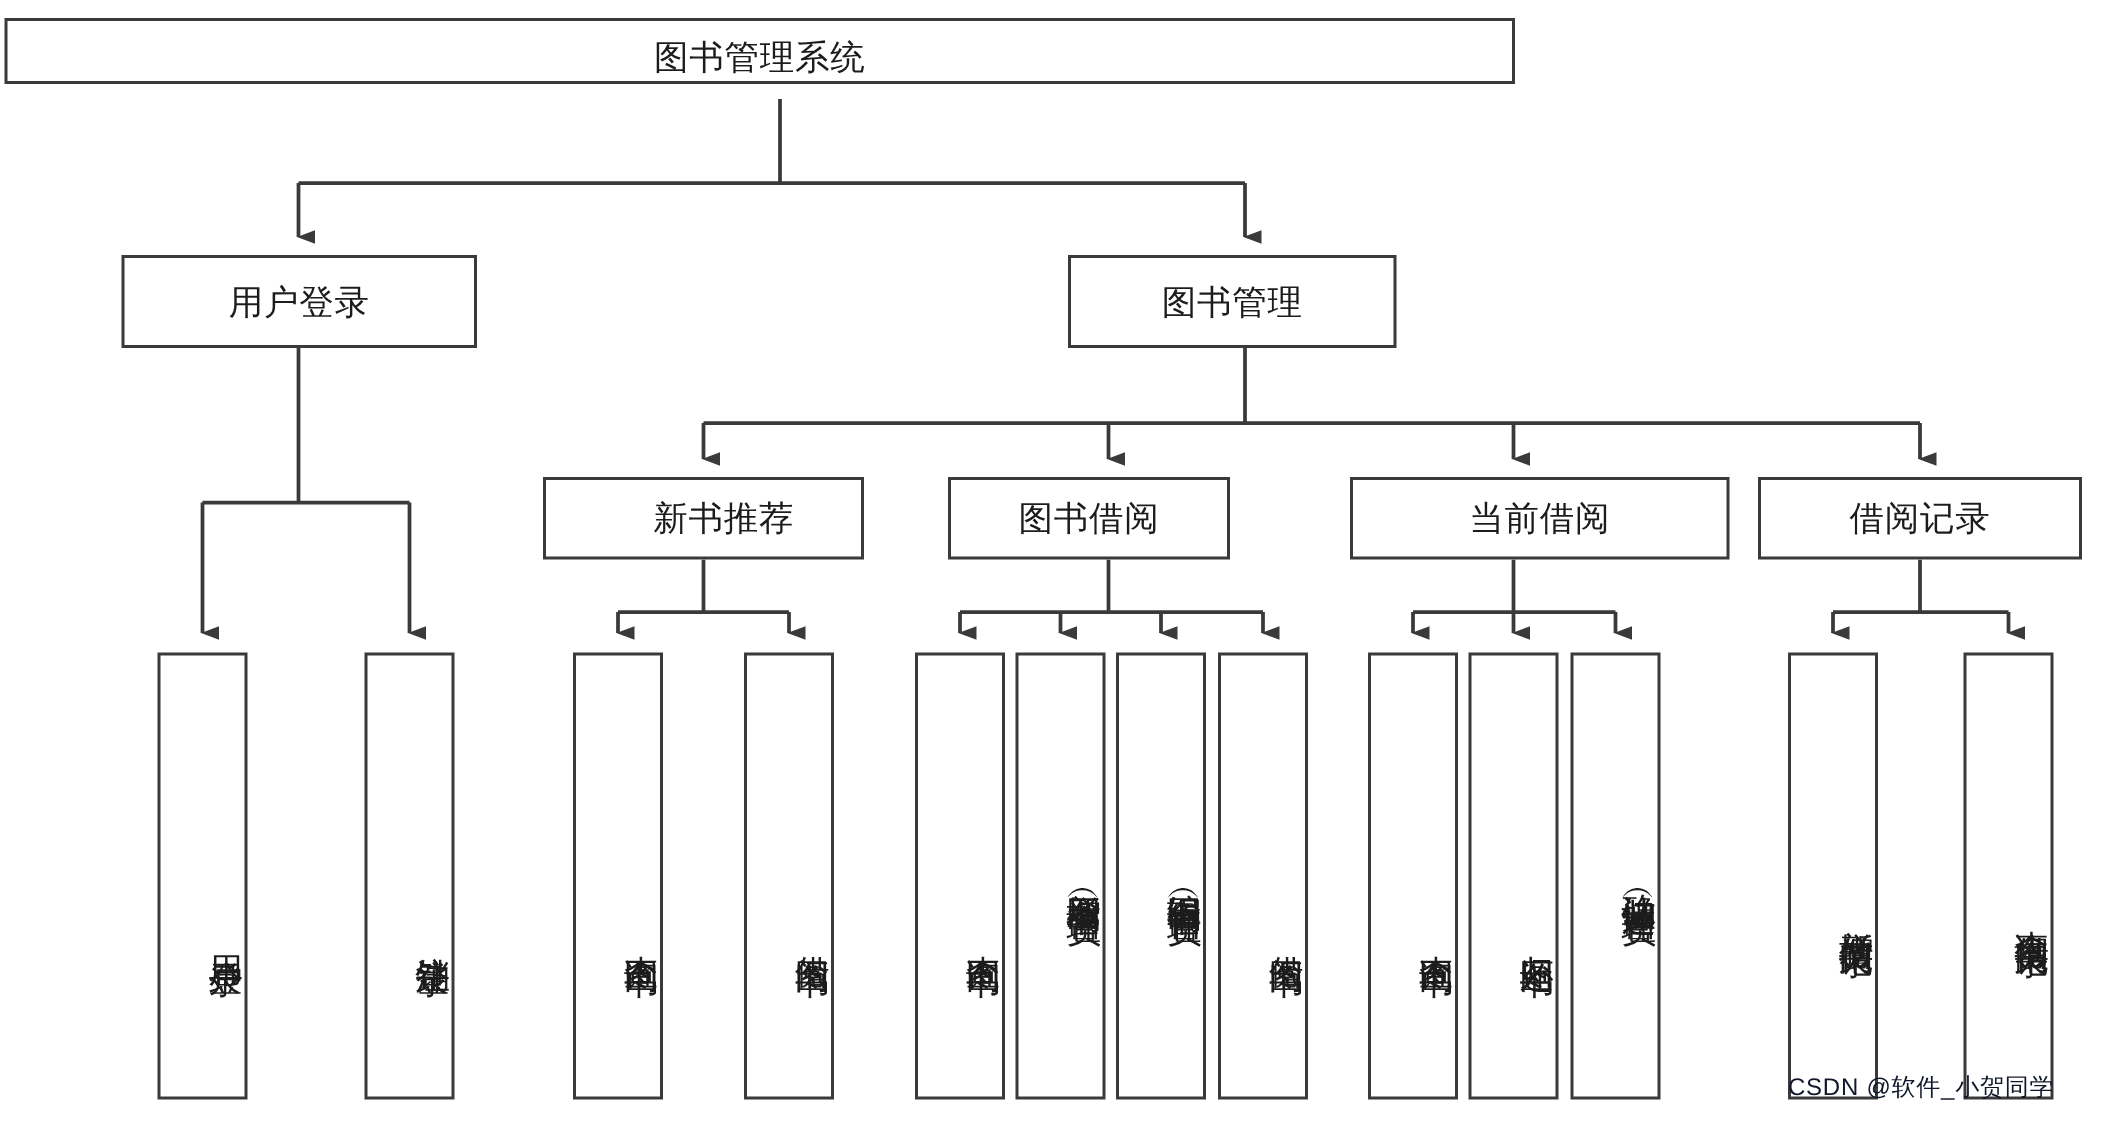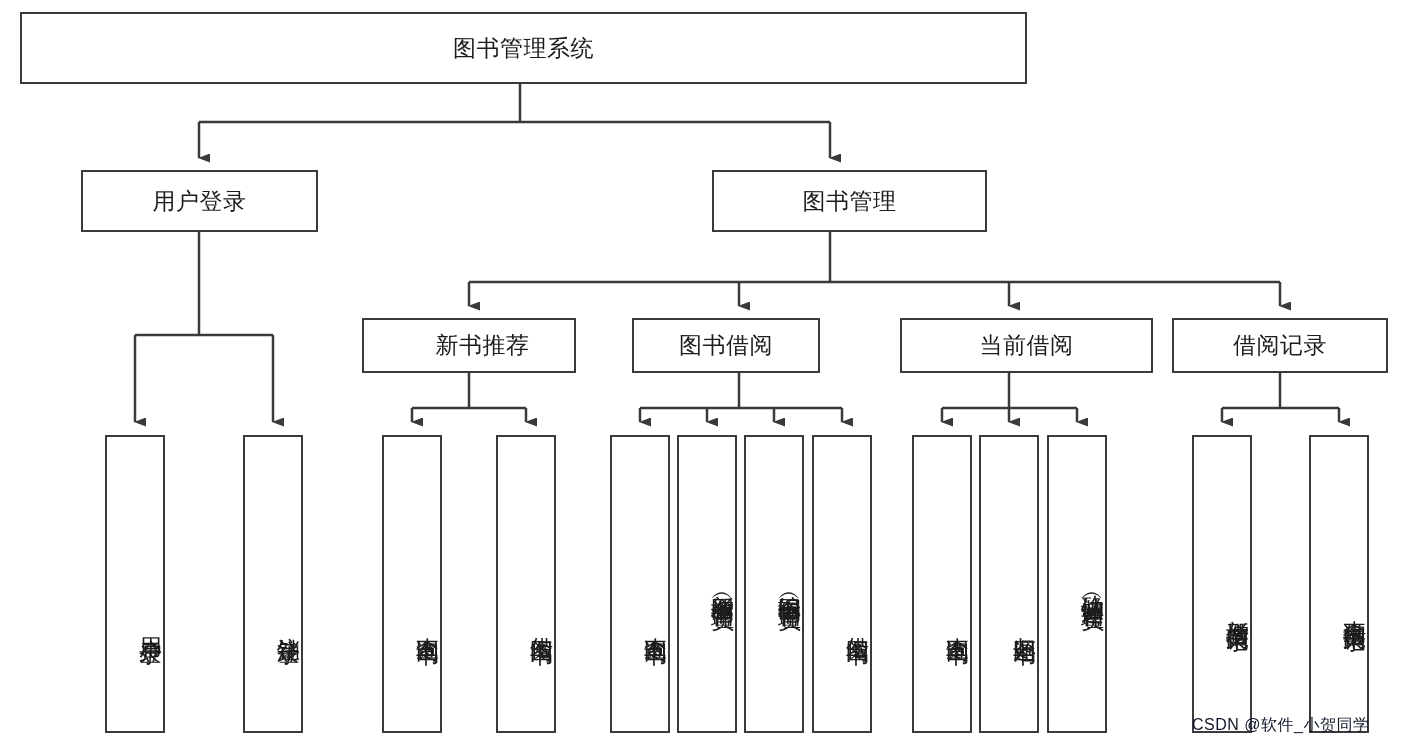--- a/index.html
+++ b/index.html
@@ -109,28 +109,28 @@
       <path d="M 1009 408 L 1009 422" marker-end="url(#arrow)"></path>
       <path d="M 1077 408 L 1077 422" marker-end="url(#arrow)"></path>
 
       <path d="M 1280 373 L 1280 408"></path>
       <path d="M 1222 408 L 1339 408"></path>
       <path d="M 1222 408 L 1222 422" marker-end="url(#arrow)"></path>
       <path d="M 1339 408 L 1339 422" marker-end="url(#arrow)"></path>
     </g>
   </svg>
 
-  <div class="node horiz" style="left:20px; top:12px; width:1007px; height:72px;">
+  <div class="node horiz" style="left:3px; top:12px; width:1007px; height:44px;align-items:flex-end;">
     <span>图书管理系统</span>
   </div>
 
   <div class="node horiz" style="left:81px; top:170px; width:237px; height:62px;">
     <span>用户登录</span>
   </div>
-  <div class="node horiz" style="left:712px; top:170px; width:275px; height:62px;">
+  <div class="node horiz" style="left:712px; top:170px; width:219px; height:62px;">
     <span>图书管理</span>
   </div>
 
   <div class="node horiz" style="left:362px; top:318px; width:214px; height:55px;padding-left:27px;">
     <span>新书推荐</span>
   </div>
   <div class="node horiz" style="left:632px; top:318px; width:188px; height:55px;">
     <span>图书借阅</span>
   </div>
   <div class="node horiz" style="left:900px; top:318px; width:253px; height:55px;">

